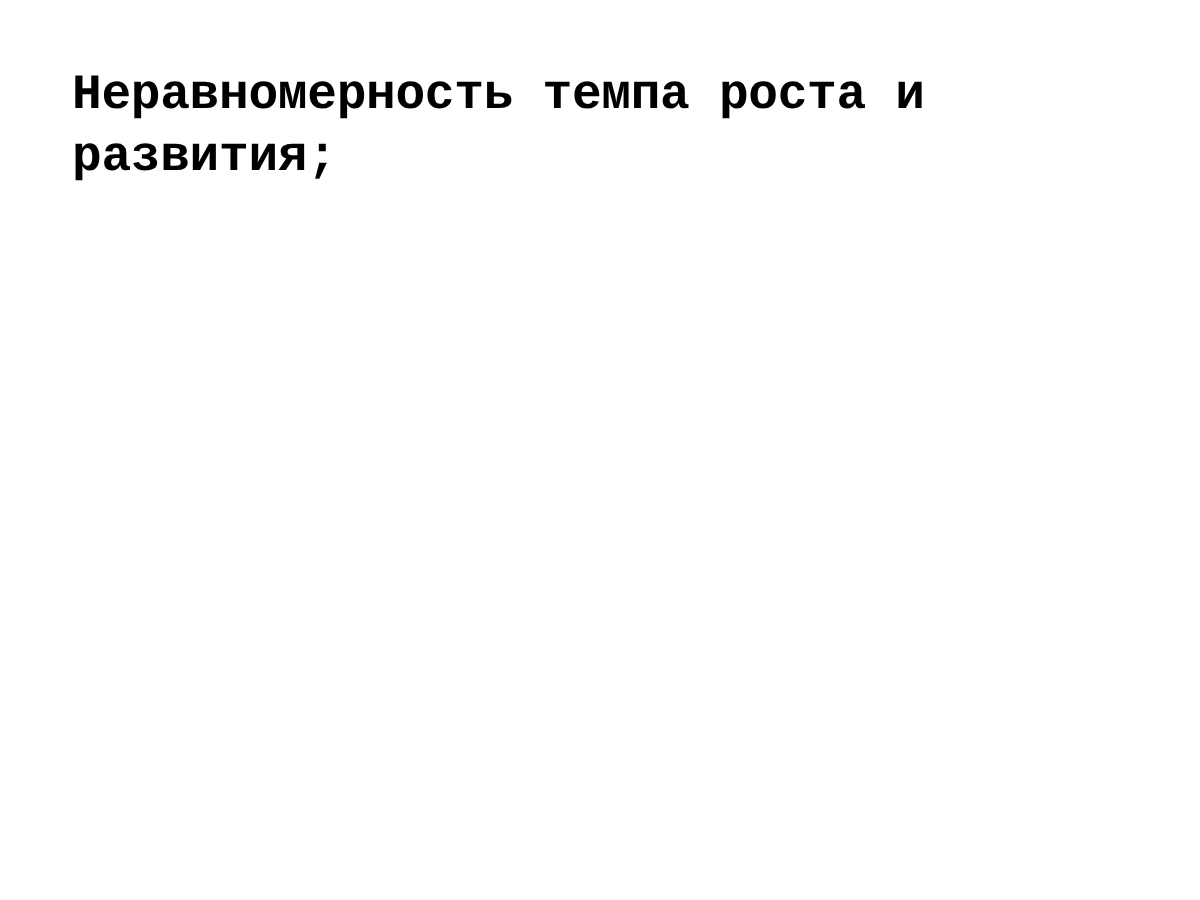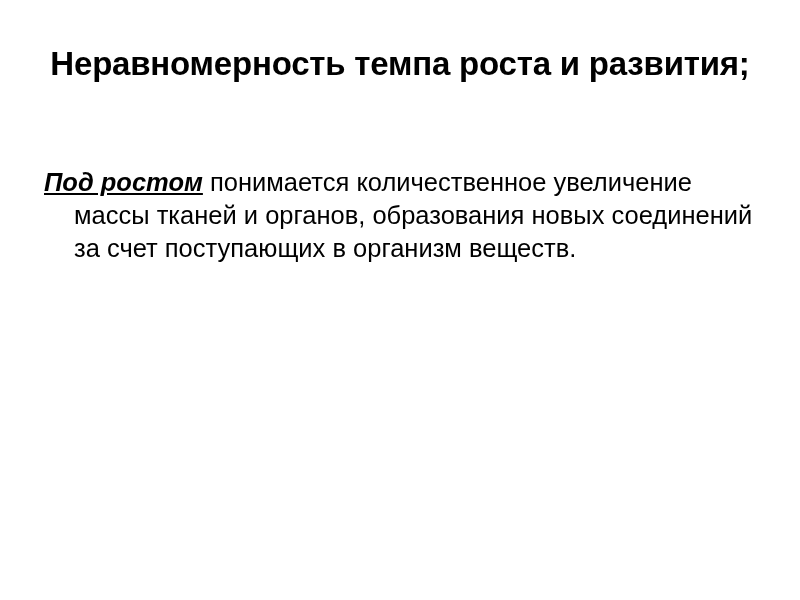--- a/index.html
+++ b/index.html
@@ -18,25 +18,26 @@
     position: relative;
     width: 800px;
     height: 600px;
     box-sizing: border-box;
   }
   .slide-title {
     position: absolute;
     left: 48px;
     top: 22px;
     width: 704px;
-    text-align: center;
+    text-align: left;
     font-size: 33px;
     font-weight: bold;
     line-height: 1.24;
     letter-spacing: -0.2px;
+    font-family: Liberation Mono, monospace;
   }
   .slide-body {
     position: absolute;
     left: 44px;
     top: 140px;
     width: 712px;
   }
   .body-paragraph {
     font-size: 25.5px;
     line-height: 1.30;
@@ -50,17 +51,14 @@
     text-decoration: underline;
   }
 </style>
 </head>
 <body>
 
 <div class="slide">
 
   <h1 class="slide-title">Неравномерность темпа роста и развития;</h1>
 
-  <div class="slide-body">
-    <p class="body-paragraph"><span class="emph">Под ростом</span><span> понимается количественное увеличение массы тканей и органов, образования новых соединений за счет поступающих в организм веществ.</span></p>
-  </div>
 
 </div>
 
 </body></html>

